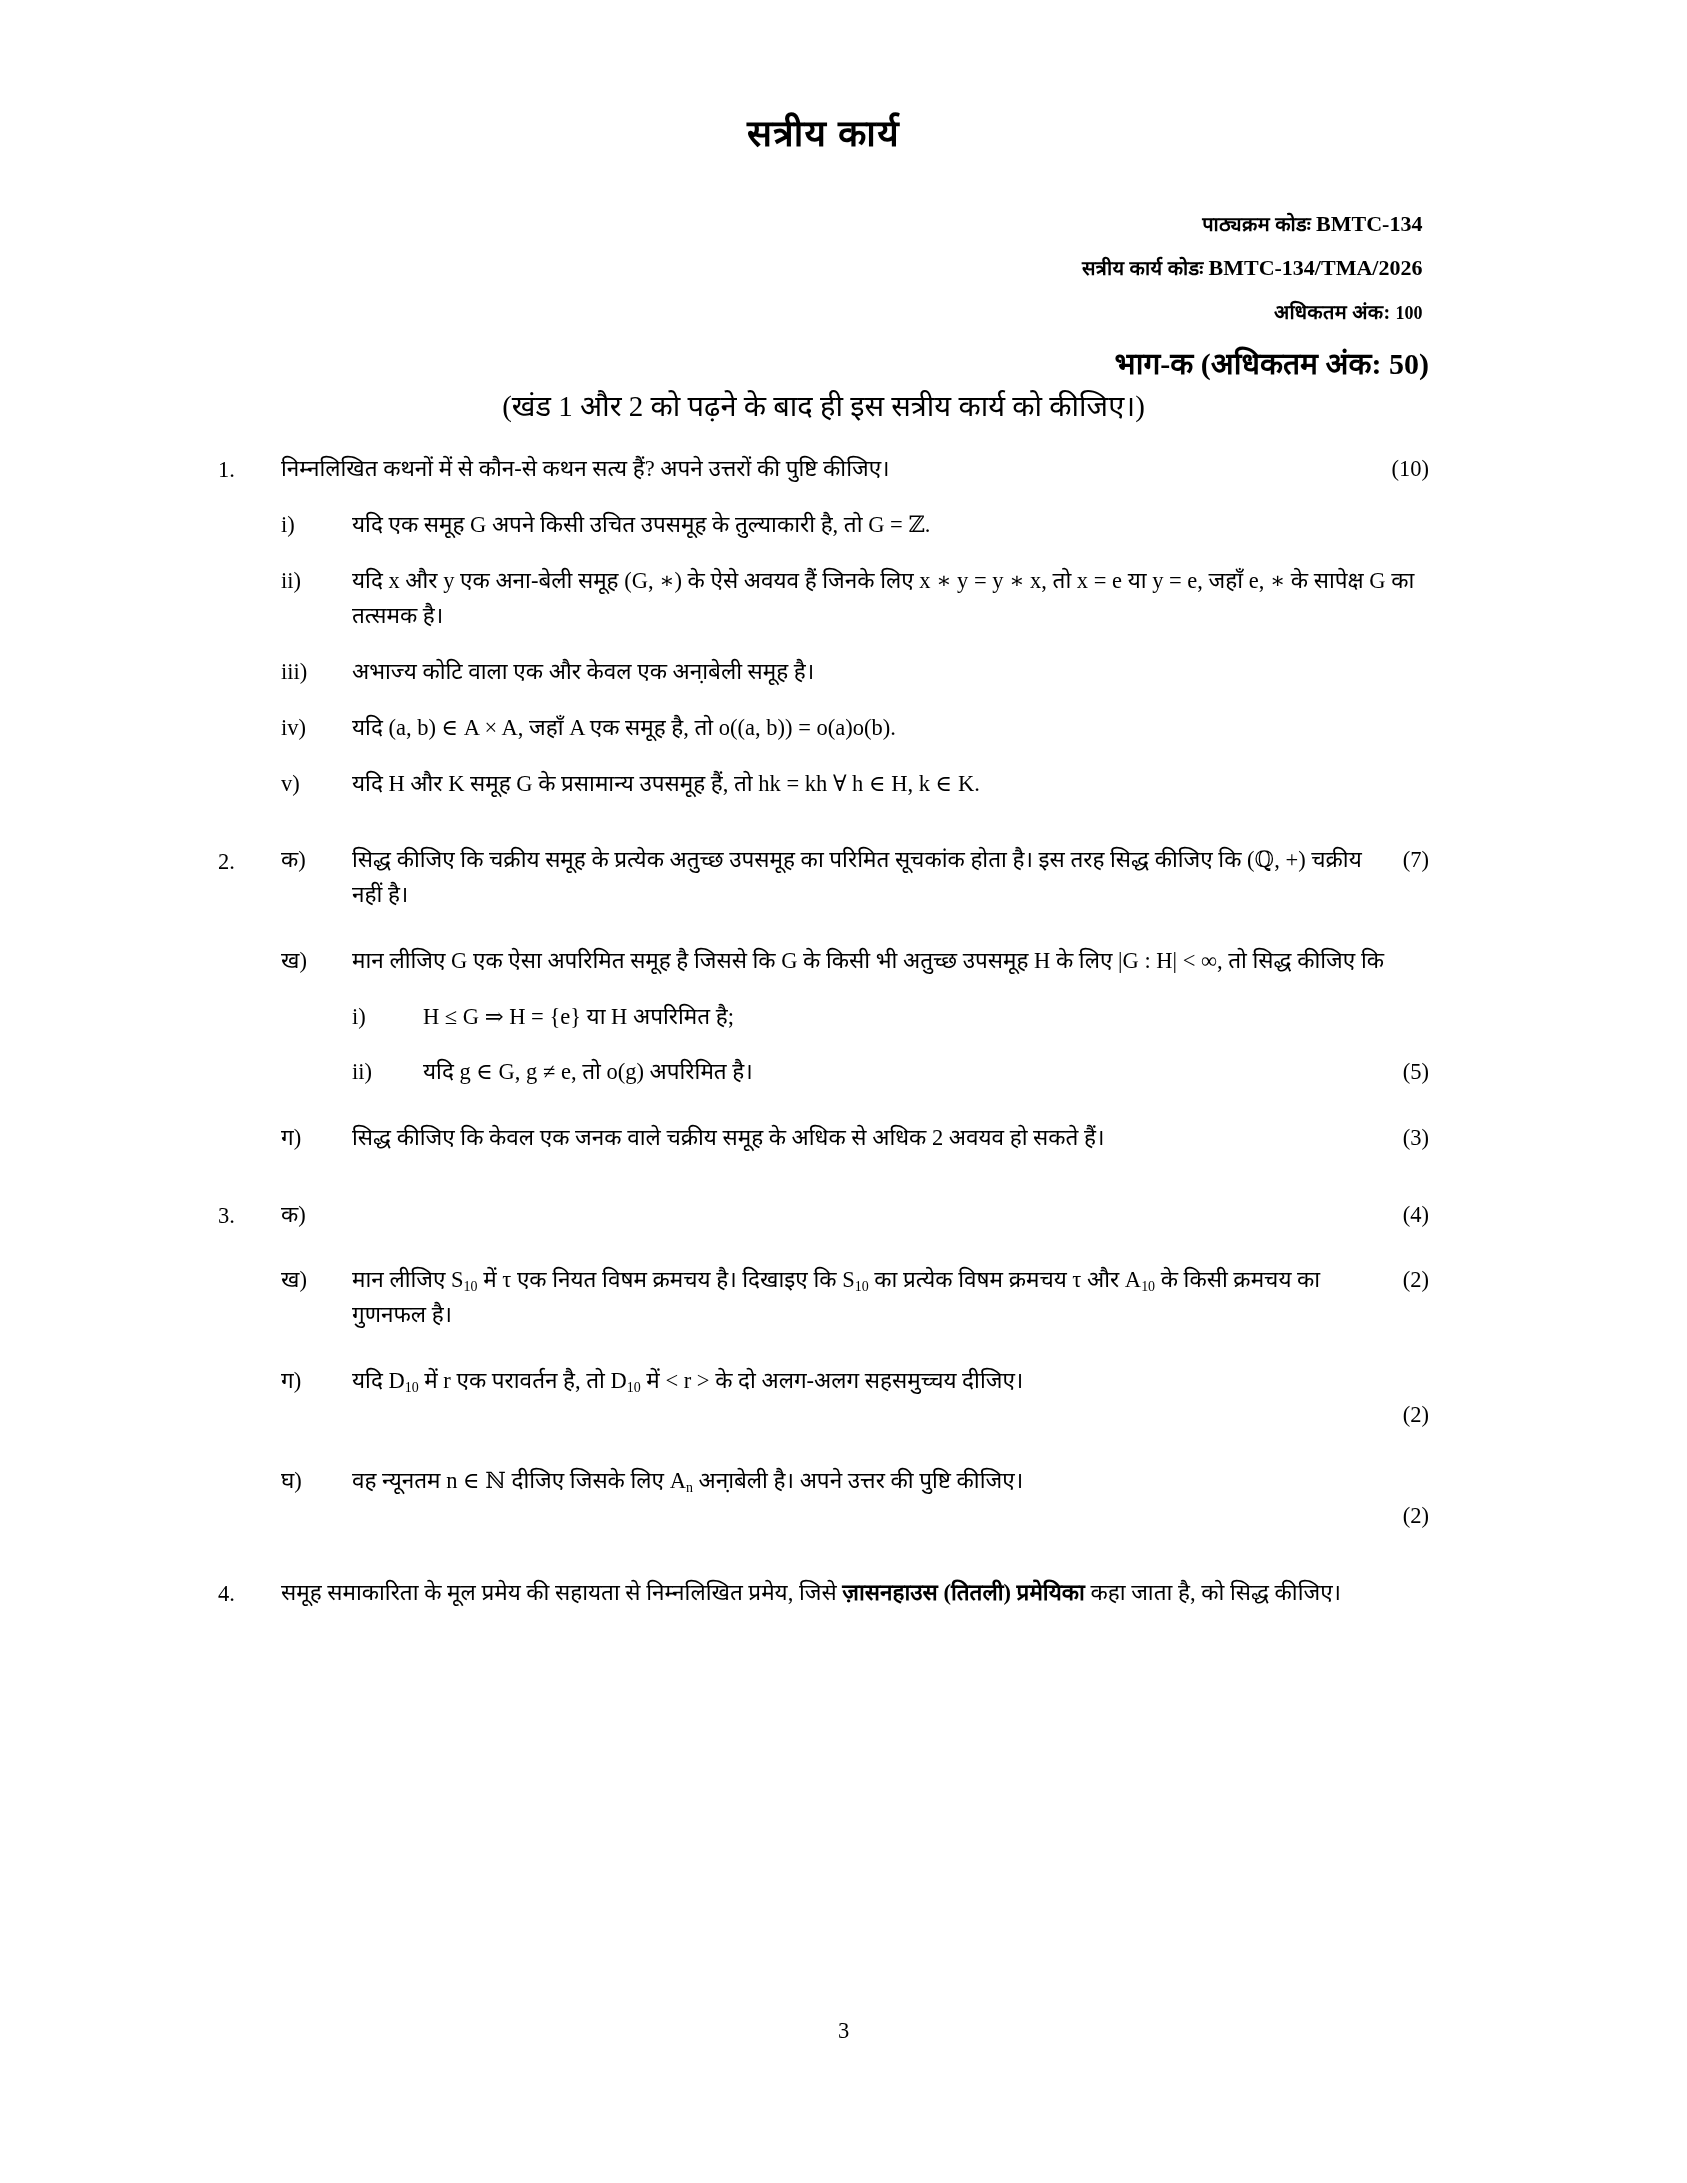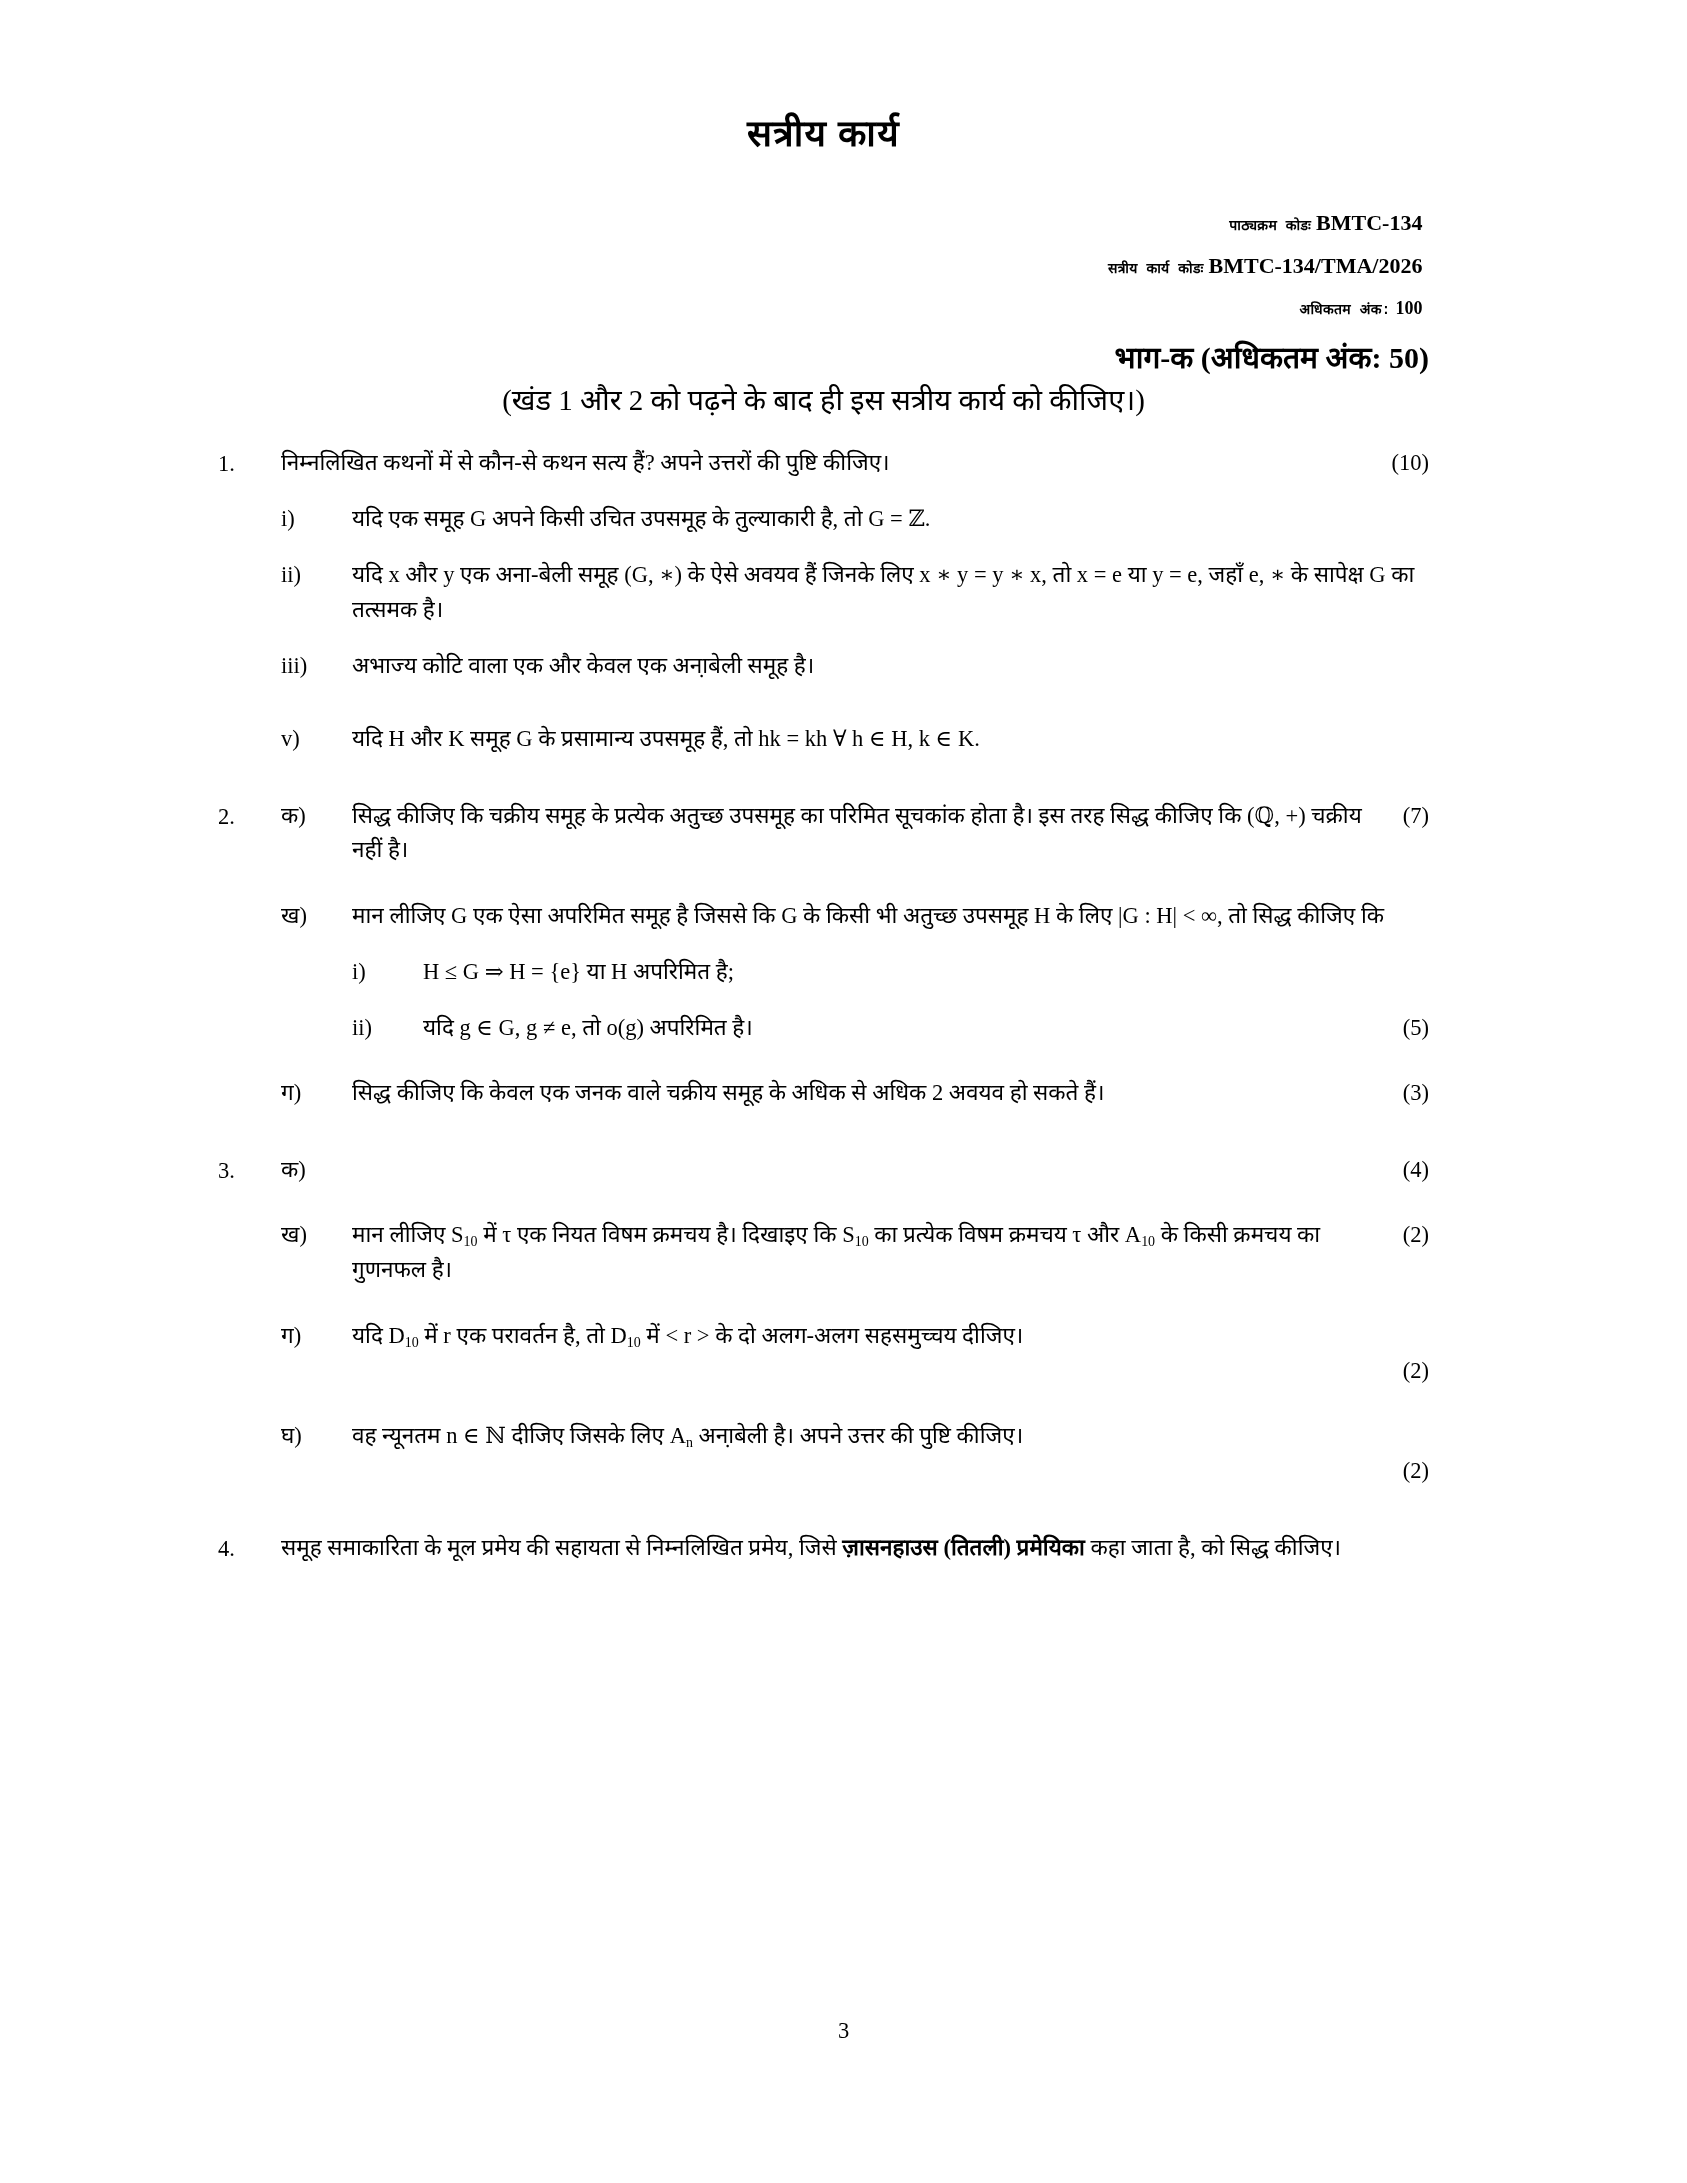--- a/index.html
+++ b/index.html
@@ -45,23 +45,22 @@
     margin-top: 53px;
     padding-right: 6.6px;
   }
   .meta-line {
     font-size: 20px;
     font-weight: 700;
     margin-bottom: 17px;
     white-space: nowrap;
   }
   .meta-line .meta-label {
-    font-size: 14px;
+    font-size: 20px;
     letter-spacing: 0.3px;
-    font-family: Liberation Mono, monospace;
   }
   .meta-line .meta-value {
     font-size: 22px;
   }
   .meta-line.small .meta-value { font-size: 18px; }
 
   
   .part-heading {
     text-align: right;
     font-size: 30px;
@@ -188,20 +187,25 @@
     <div class="spacer-sm"></div>
 
     <div class="q-row">
       <div class="q-num"></div>
       <div class="q-roman">iii)</div>
       <div class="q-body">अभाज्य कोटि वाला एक और केवल एक अना़बेली समूह है।</div>
     </div>
 
     <div class="spacer-sm"></div>
 
+    <div class="q-row">
+      <div class="q-num"></div>
+      <div class="q-roman">iv)</div>
+      <div class="q-body">यदि (a, b) ∈ A × A, जहाँ  A एक समूह है, तो o((a, b)) = o(a)o(b).</div>
+    </div>
 
     <div class="spacer-sm"></div>
 
     <div class="q-row">
       <div class="q-num"></div>
       <div class="q-roman">v)</div>
       <div class="q-body">यदि H और K समूह G के प्रसामान्य उपसमूह हैं, तो   hk = kh ∀ h ∈ H, k ∈ K.</div>
     </div>
 
     <div class="spacer-lg"></div>

